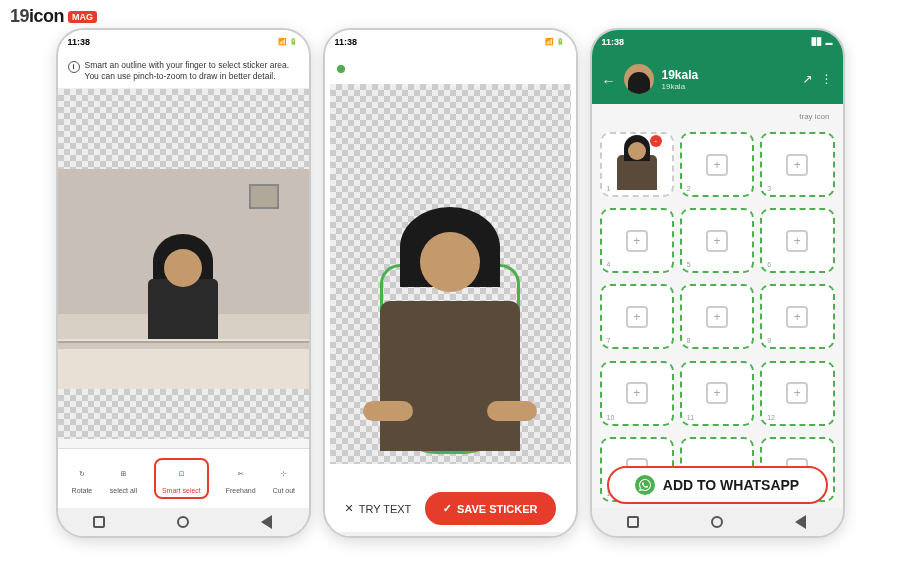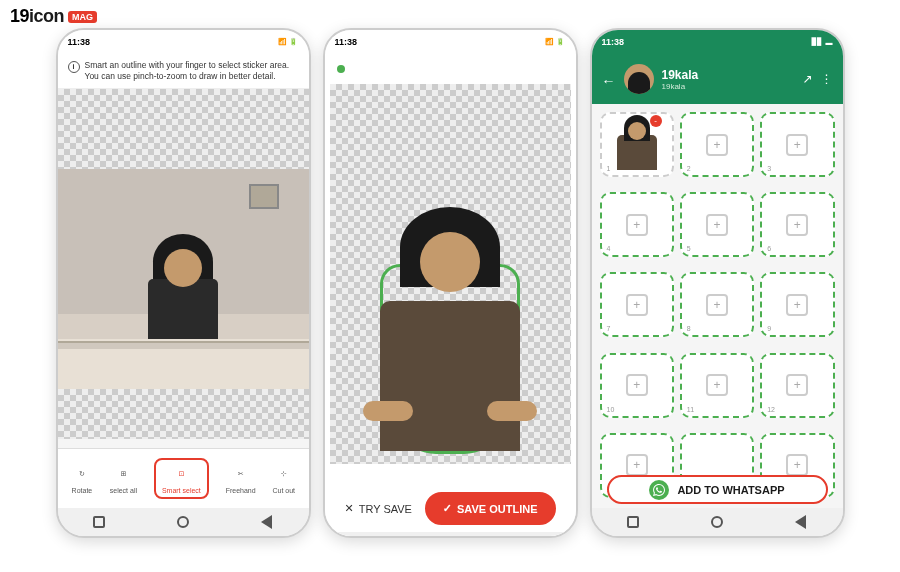--- a/index.html
+++ b/index.html
@@ -21,21 +21,21 @@
       align-items: center;
       gap: 2px;
     }
     .logo-text {
       font-size: 18px;
       font-weight: bold;
       color: #1a1a1a;
       letter-spacing: -0.5px;
     }
     .logo-num {
-      color: #000000;
+      color: #404040;
     }
     .logo-kala {
       color: #1a1a1a;
     }
     .logo-mag {
       background: #e63c2c;
       color: white;
       font-size: 9px;
       font-weight: bold;
       padding: 1px 4px;
@@ -394,26 +394,26 @@
       bottom: 32px;
       left: 0;
       right: 0;
       padding: 0 15px;
     }
     .wa-add-btn {
       background: #fff;
       border: 2.5px solid #e63c2c;
       border-radius: 25px;
       width: 100%;
-      height: 29px;
+      height: 38px;
       display: flex;
       align-items: center;
       justify-content: center;
       gap: 8px;
-      font-size: 11px;
+      font-size: 14px;
       font-weight: bold;
       color: #1a1a1a;
       cursor: pointer;
     }
     .wa-icon-circle {
       width: 20px;
       height: 20px;
       background: #4caf50;
       border-radius: 50%;
       display: flex;
@@ -540,25 +540,25 @@
 
           <div style="position:absolute;top:-60px;left:50%;transform:translateX(-50%);width:100px;height:80px;background:#1a1a1a;border-radius:50% 50% 0 0;"></div>
 
           <div style="position:absolute;top:-35px;left:50%;transform:translateX(-50%);width:60px;height:60px;background:#c49a6c;border-radius:50%;z-index:2;"></div>
         </div>
       </div>
 
       <div class="phone2-buttons">
         <div class="try-again-btn">
           <span>✕</span>
-          <span>TRY SAVE</span>
+          <span>TRY TEXT</span>
         </div>
         <div class="save-sticker-btn">
           <span>✓</span>
-          <span>SAVE OUTLINE</span>
+          <span>SAVE STICKER</span>
         </div>
       </div>
 
       <div class="phone-nav">
         <div class="nav-btn"></div>
         <div class="nav-btn"></div>
         <div class="nav-btn">
             <div class="nav-triangle"></div>
           </div>
       </div>
@@ -585,20 +585,21 @@
         <div class="wa-subtitle">19kala</div>
       </div>
       <div class="wa-icons">
         <span>↗</span>
         <span>⋮</span>
       </div>
     </div>
 
     <div class="wa-stickers-grid">
 
+      <div style="grid-column:1/-1;text-align:right;font-size:8px;color:#888;padding-right:5px;">tray icon</div>
 
       <div class="sticker-cell first" style="position:relative;">
         <div style="position:relative;width:40px;height:50px;">
           <div style="width:40px;height:35px;background:#5a4a3a;border-radius:5px 5px 0 0;position:absolute;bottom:0;"></div>
           <div style="width:26px;height:26px;background:#1a1a1a;border-radius:50% 50% 0 0;position:absolute;top:-5px;left:50%;transform:translateX(-50%);"></div>
           <div style="width:18px;height:18px;background:#c49a6c;border-radius:50%;position:absolute;top:2px;left:50%;transform:translateX(-50%);z-index:2;"></div>
           <div class="red-delete">-</div>
         </div>
         <span class="sticker-num">1</span>
       </div>

